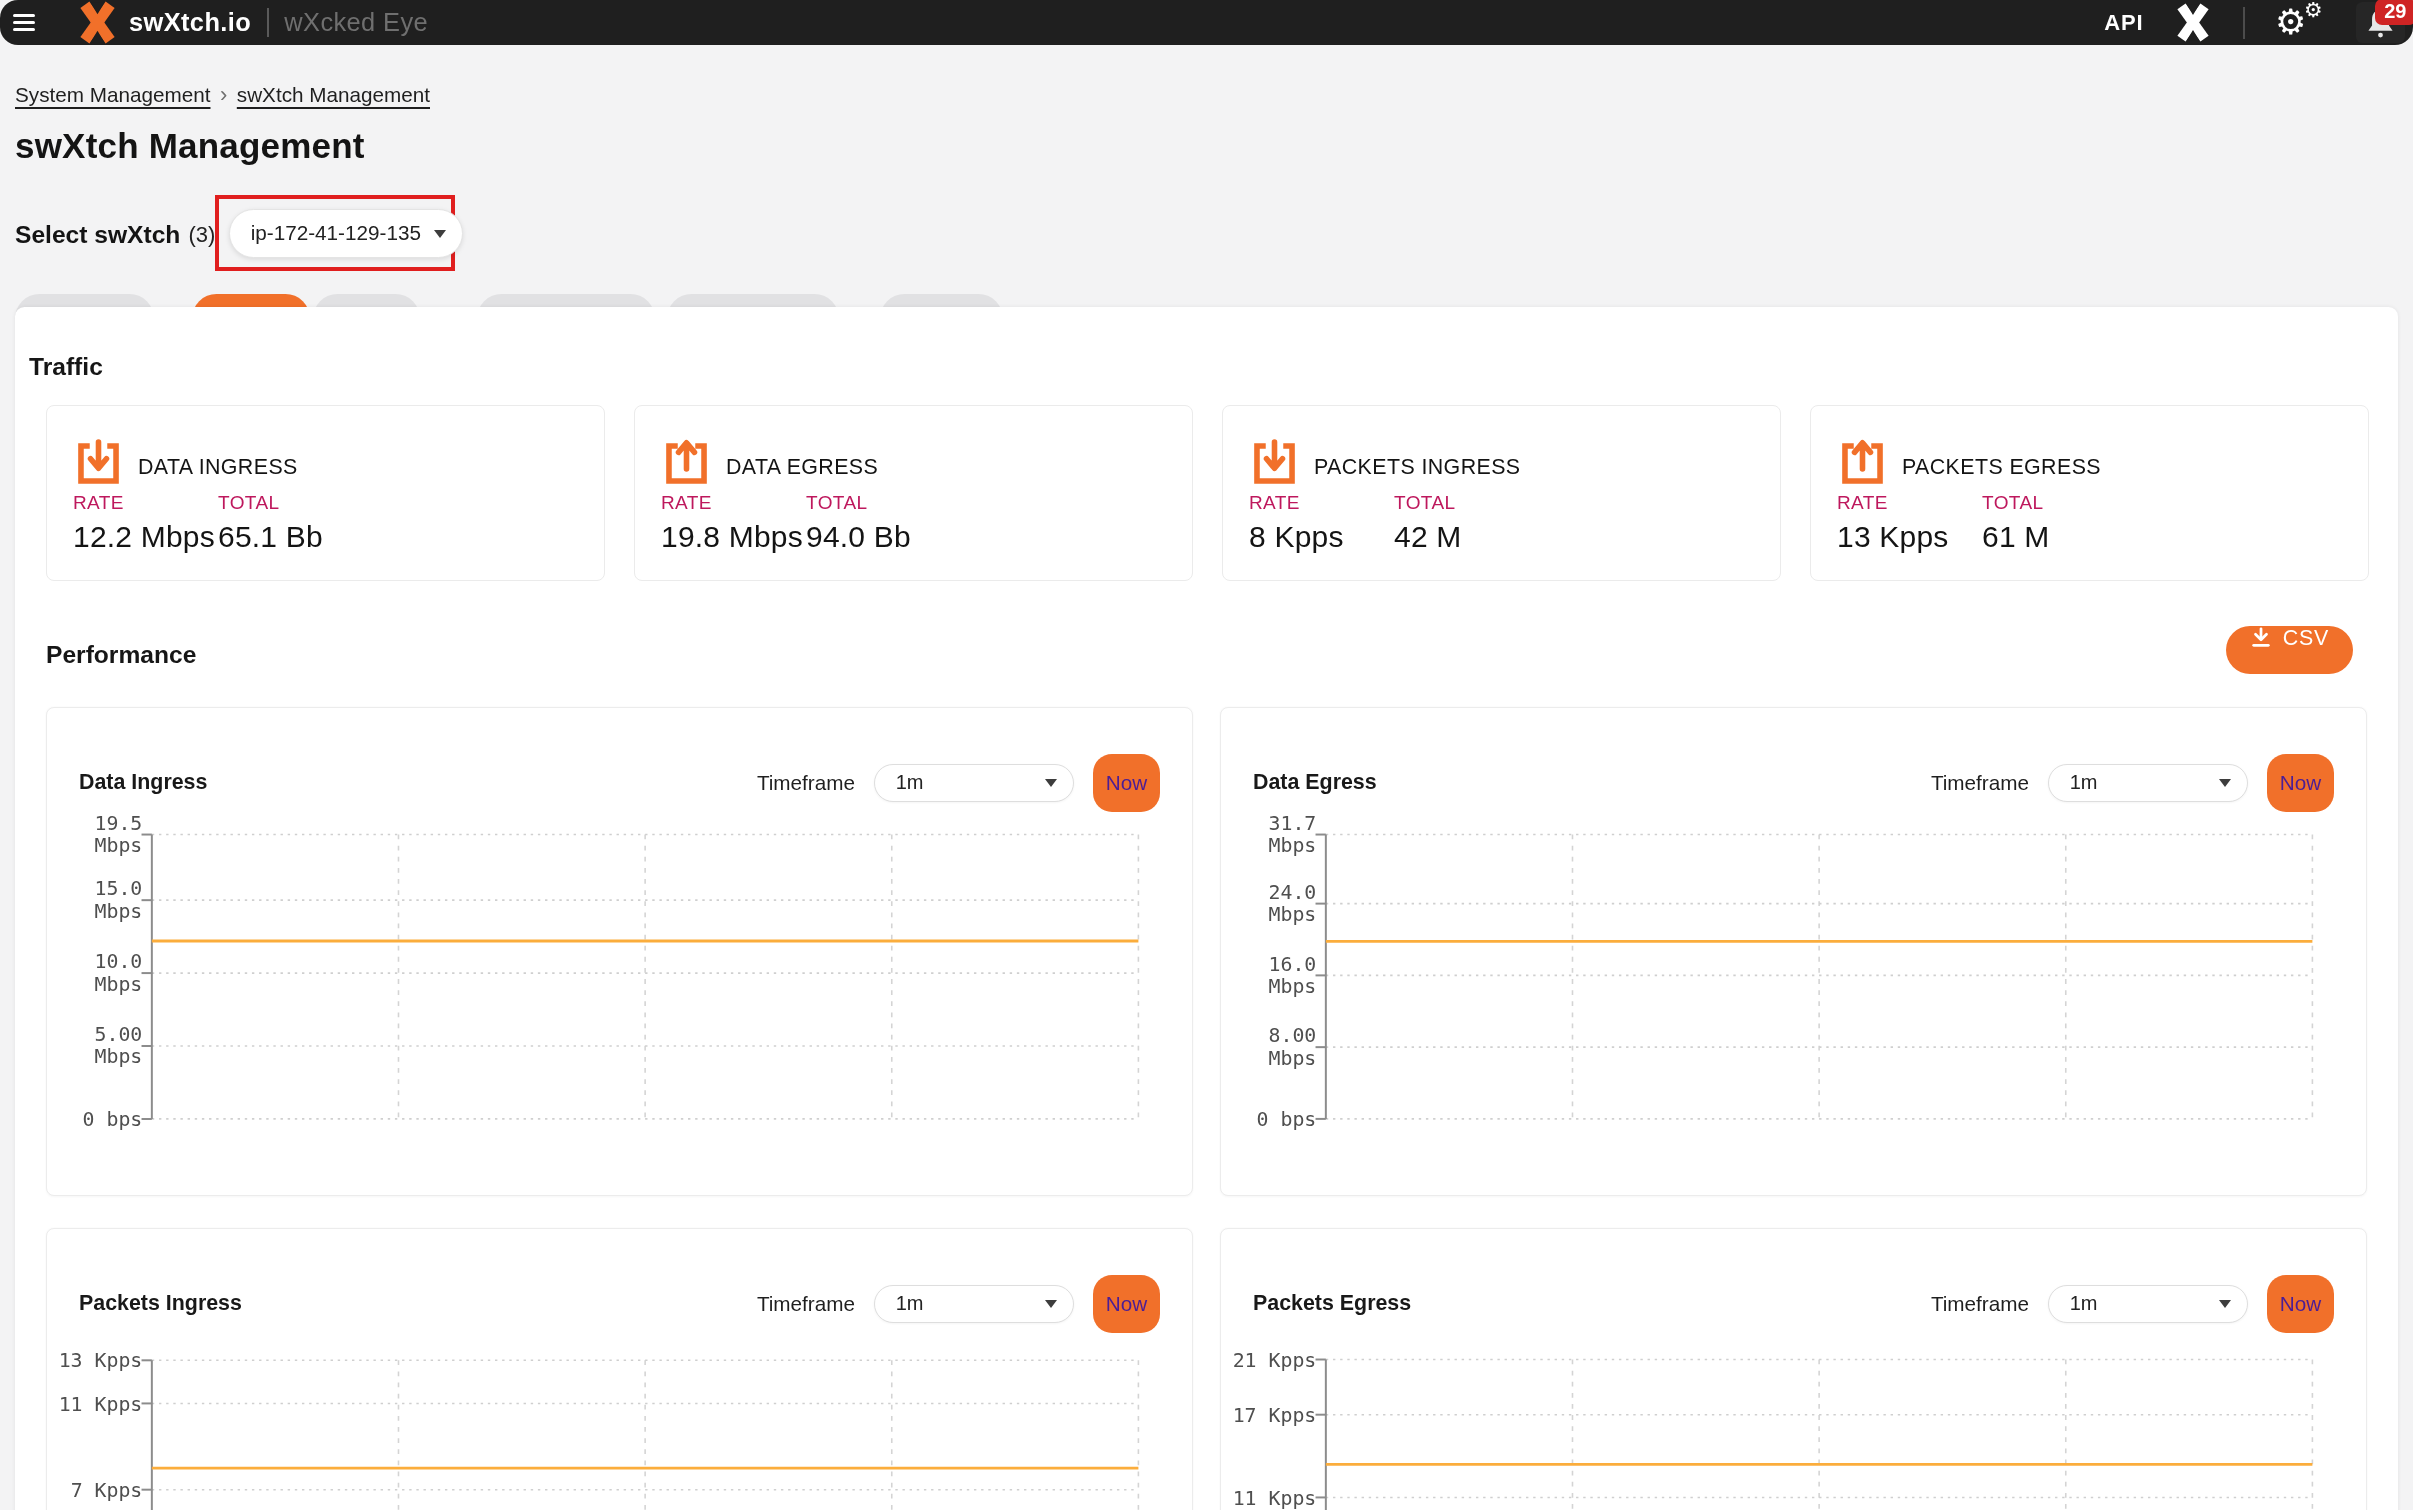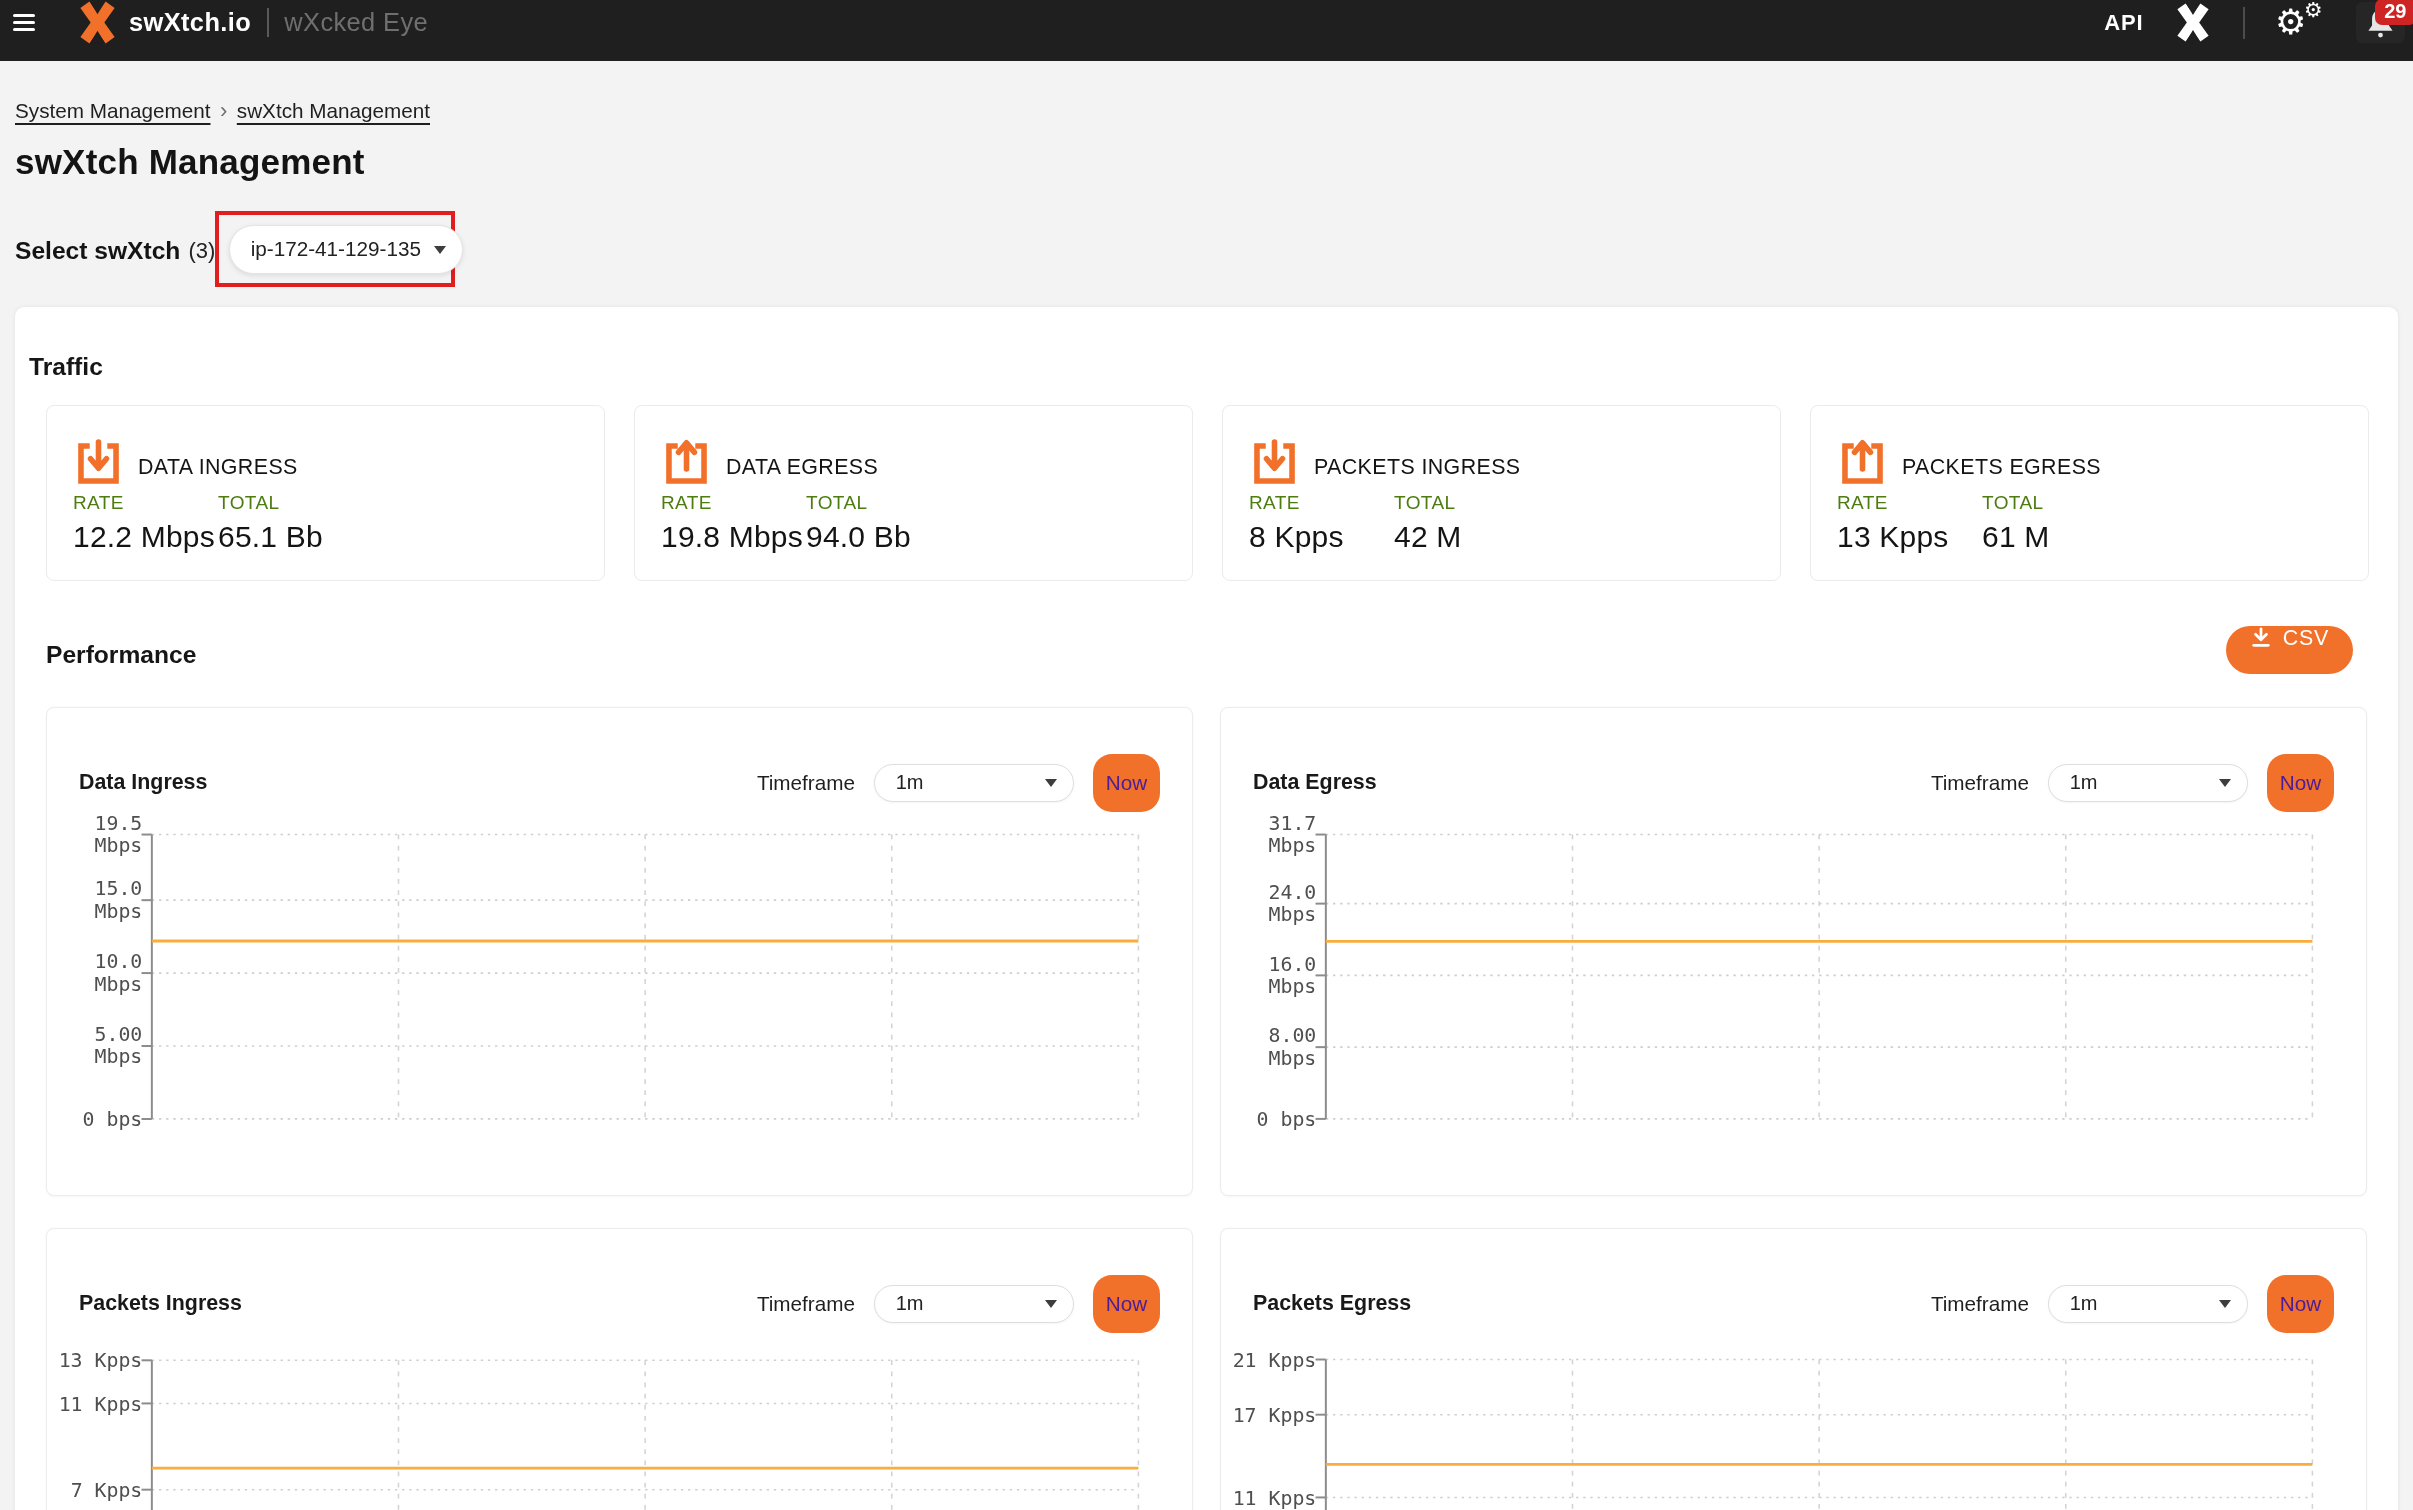--- a/index.html
+++ b/index.html
@@ -1,20 +1,20 @@
 <!DOCTYPE html>
 <html style="font-size:12.7px"><head>
 <meta charset="utf-8">
 <style>
   * { margin:0; padding:0; box-sizing:border-box; }
   html,body { width:2413px; height:1510px; overflow:hidden; background:#F3F3F4;
     font-family:"Liberation Sans", sans-serif; color:#1c1c1c; }
 
   
-  .topbar { position:relative; height:61px; background:#1F1F1F; display:flex; align-items:flex-start; }
+  .topbar { position:relative; height:45px; background:#1F1F1F; display:flex; align-items:center;border-radius:18px; }
   .hamburger { width:48px; height:45px; display:flex; flex-direction:column; justify-content:center;
     align-items:center; gap:4px; background:none; border:none; cursor:pointer; }
   .hamburger span { display:block; width:21.4px; height:3.2px; background:#fff; border-radius:1.6px; }
   .brand { display:flex; align-items:center; gap:11px; margin-left:29px; }
   .brand-x { width:41px; height:45px; position:relative; overflow:hidden; }
   .brand-text { color:#fff; font-size:25.4px; font-weight:700; letter-spacing:0.4px; }
   .brand-sep { width:1.6px; height:29px; background:#5a5a5a; margin:0 4.8px; }
   .product-name { color:#6F6F6F; font-size:25.4px; font-weight:400; letter-spacing:0.4px; }
   .topbar-right { position:absolute; right:8px; top:0; height:45px; display:flex; align-items:center; gap:30px; }
   .api-label { color:#fff; font-weight:700; font-size:22px; letter-spacing:0.8px; background:none; border:none; cursor:pointer; }
@@ -60,21 +60,21 @@
     background:#fff; border-radius:9.5px; box-shadow:0 0.8px 4px rgba(0,0,0,.07); }
   .section-h { font-size:24.6px; font-weight:700; color:#161616; }
   .traffic-h { position:absolute; left:14px; top:46px; }
 
   .cards-row { position:absolute; left:31px; top:98px; display:flex; gap:29px; }
   .t-card { width:559px; height:176px; background:#fff; border:0.8px solid #EBEBEB; border-radius:8px;
     position:relative; }
   .t-icon { position:absolute; left:26px; top:32px; }
   .t-title { position:absolute; left:91px; top:49px; font-size:21.4px; font-weight:500;
     letter-spacing:0.4px; color:#141414; }
-  .t-col-label { font-size:19px; color:#4d7c0f; letter-spacing:0.4px; }
+  .t-col-label { font-size:19px; color:#be185d; letter-spacing:0.4px; }
   .t-col-value { font-size:30px; font-weight:400; color:#141414; margin-top:6.4px; letter-spacing:0.2px; }
   .t-cols { position:absolute; left:26px; top:86px; display:flex; }
   .t-col:first-child { width:145px; }
 
   .perf-h { position:absolute; left:31px; top:334px; }
   .csv-btn { position:absolute; right:45px; top:319px; width:127px; height:48px; border:none;
     border-radius:24px; background:#F1702A; color:#fff; font-size:21.4px; letter-spacing:0.8px;
     display:flex; align-items:flex-start; justify-content:center; gap:11px; cursor:pointer; font-family:inherit; }
 
   

